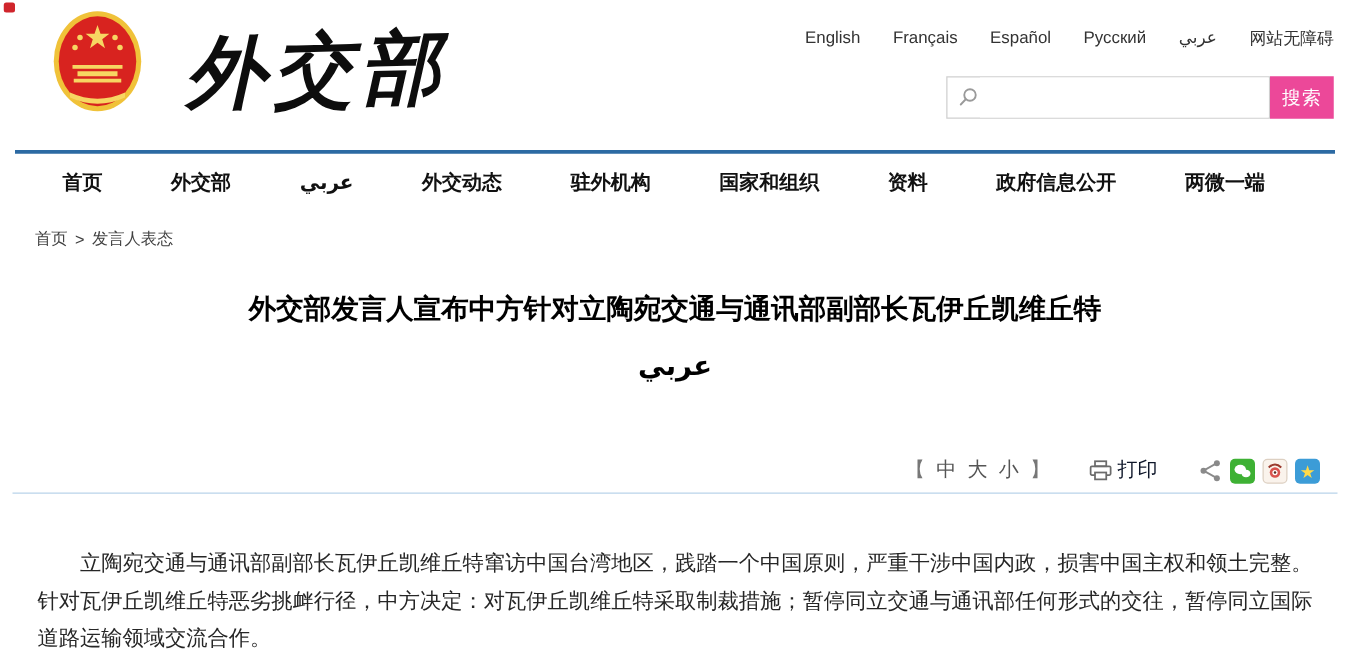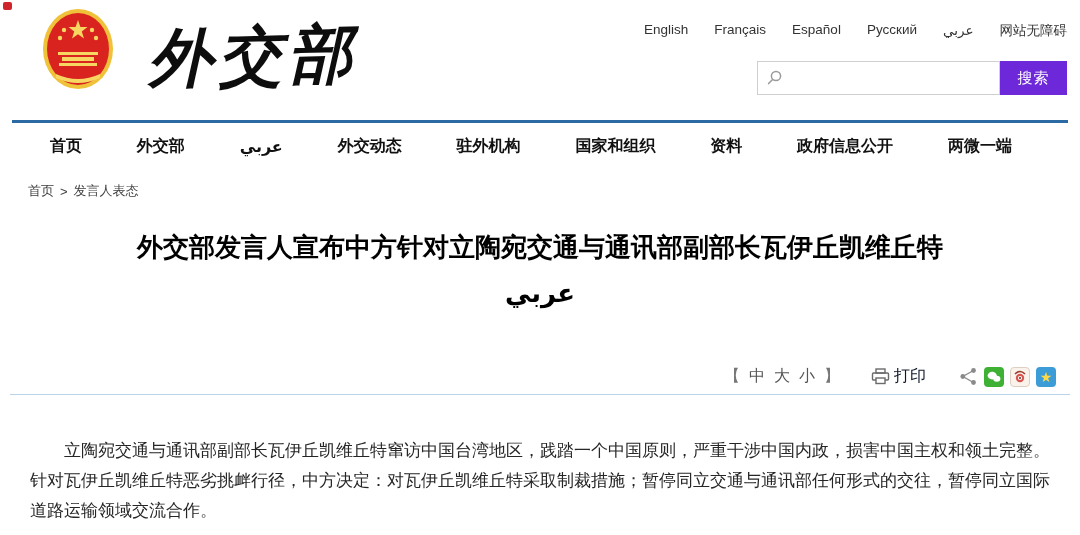--- a/index.html
+++ b/index.html
@@ -19,38 +19,38 @@
     font-size: 64px; font-weight: 700; color: #0d0d0d; letter-spacing: 6px;
     transform: rotate(-1.5deg); line-height: 112px; font-style: italic; }
   .lang-row { position: absolute; top: 22px; right: 13px; display: flex; gap: 26px;
     font-size: 13.5px; color: #333; }
   .lang-row .lang-item { cursor: pointer; white-space: nowrap; }
   .search-wrap { position: absolute; top: 61px; left: 757px; width: 310px; height: 34px; display: flex; }
   .search-input-box { flex: 1; border: 1px solid #cfcfcf; background: #fff; display: flex;
     align-items: center; padding-left: 8px; }
   .search-input-box input { border: none; outline: none; flex: 1; height: 100%;
     font-size: 14px; font-family: inherit; }
-  .search-btn { width: 67px; height: 34px; background: #6d28d9; color: #fff;
+  .search-btn { width: 51px; height: 34px; background: #ec4899; color: #fff;
     font-size: 15px; border: none; cursor: pointer; font-family: Liberation Sans, sans-serif; letter-spacing: 1px; }
 
   
   .nav-line { position: absolute; top: 120px; left: 12px; right: 12px; height: 3px; background: #2c6aa3; }
   .nav-row { position: absolute; top: 123px; left: 0; width: 1080px; height: 46px;
     display: flex; align-items: center; justify-content: space-between;
     padding: 0 68px 0 50px; }
   .nav-item { font-size: 16px; font-weight: 700; color: #111; cursor: pointer; white-space: nowrap; }
 
   
   .breadcrumb { position: absolute; left: 28px; top: 182px; font-size: 13px; color: #404040;
     display: flex; gap: 6px; align-items: center; }
   .breadcrumb .crumb-home { cursor: pointer; }
 
   
   .article-title { position: absolute; top: 224px; left: 40px; width: 1000px;
-    text-align: center; font-size: 26px; font-weight: 700; color: #000; line-height: 46px; }
+    text-align: center; font-size: 22px; font-weight: 700; color: #000; line-height: 46px; }
   .article-date { position: absolute; top: 330px; left: 0; width: 1080px; text-align: center;
     font-size: 16px; color: #999; }
   .toolbar { position: absolute; top: 366px; right: 24px; display: flex; align-items: center;
     gap: 9px; font-size: 16px; color: #555; }
   .toolbar .fs-bracket { color: #777; }
   .toolbar .fs-opt { cursor: pointer; color: #555; }
   .toolbar .print-group { display: flex; align-items: center; gap: 4px; margin-left: 22px; cursor: pointer; color: #0f172a; }
   .toolbar .share-group { display: flex; align-items: center; gap: 6px; margin-left: 24px; }
   .icon-badge { width: 20px; height: 20px; border-radius: 4px; display: flex;
     align-items: center; justify-content: center; cursor: pointer; }

